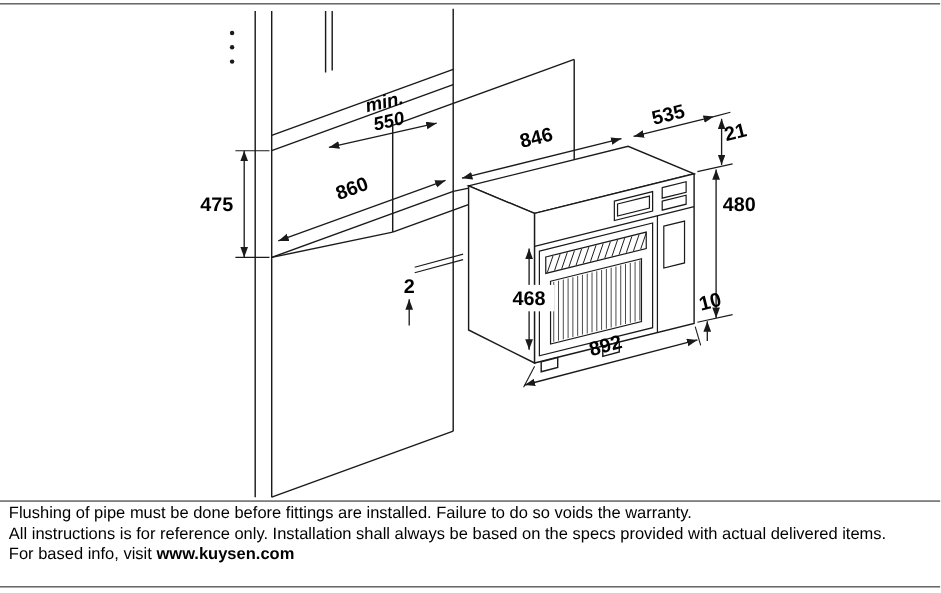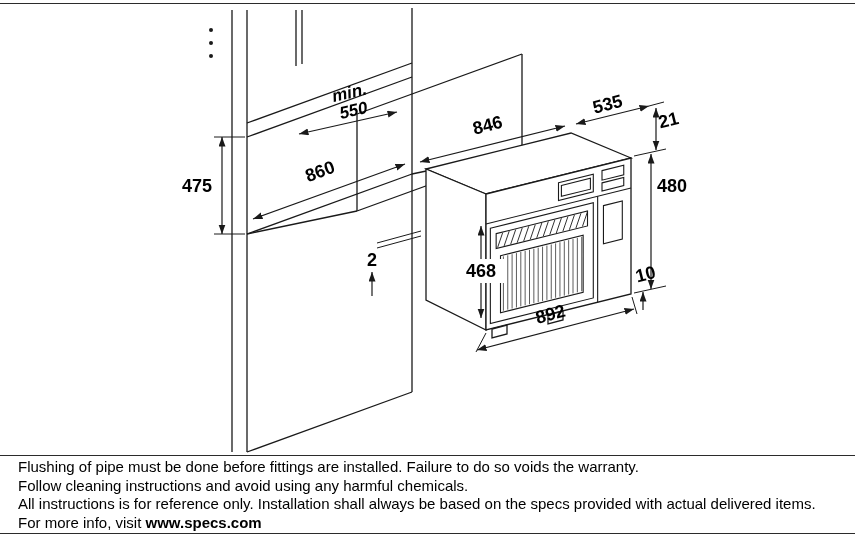--- a/index.html
+++ b/index.html
@@ -2,21 +2,21 @@
 <html><head>
 <meta charset="utf-8">
 <style>
   html,body{margin:0;padding:0;background:#fff;}
   #page{position:relative;width:855px;height:539px;background:#fff;overflow:hidden;
         font-family:"Liberation Sans",sans-serif;}
   .rule{position:absolute;left:0;right:0;height:0;border-top:1px solid #2b2b2b;}
   #diagram{position:absolute;left:0;top:4px;}
   #notes{position:absolute;left:8px;top:458px;width:840px;color:#000;
          font:15px/18.5px "Liberation Sans",sans-serif;}
-  #notes div{white-space:nowrap;margin-left:10px;}
+  #notes div{white-space:nowrap;}
   svg text{font-family:"Liberation Sans",sans-serif;fill:#000;}
   .dim{font-size:18px;font-weight:700;}
   .dim-i{font-size:17px;font-weight:700;font-style:italic;}
   .dl{stroke:#1a1a1a;stroke-width:1.2;fill:none;}
   .xl{stroke:#1a1a1a;stroke-width:1;fill:none;}
   .cab{stroke:#1a1a1a;stroke-width:1.3;fill:none;}
   .face *{vector-effect:non-scaling-stroke;}
 </style>
 </head>
 <body>
@@ -143,17 +143,16 @@
     <g>
       <line class="xl" x1="486" y1="333" x2="476" y2="352"></line>
       <line class="xl" x1="632" y1="297" x2="637" y2="314"></line>
       <line class="dl" x1="477" y1="350" x2="634" y2="309" marker-start="url(#ah)" marker-end="url(#ah)"></line>
       <text class="dim" x="552" y="320" text-anchor="middle" transform="rotate(-15 552 320)">892</text>
     </g>
   </svg>
 
   <div id="notes">
     <div>Flushing of pipe must be done before fittings are installed. Failure to do so voids the warranty.</div>
-    <div>Follow cleaning instructions and avoid using any harmful chemicals.</div>
     <div>All instructions is for reference only. Installation shall always be based on the specs provided with actual delivered items.</div>
-    <div><span>For more info, visit </span><b>www.specs.com</b></div>
+    <div><span>For based info, visit </span><b>www.kuysen.com</b></div>
   </div>
 </div>
 
 </body></html>

